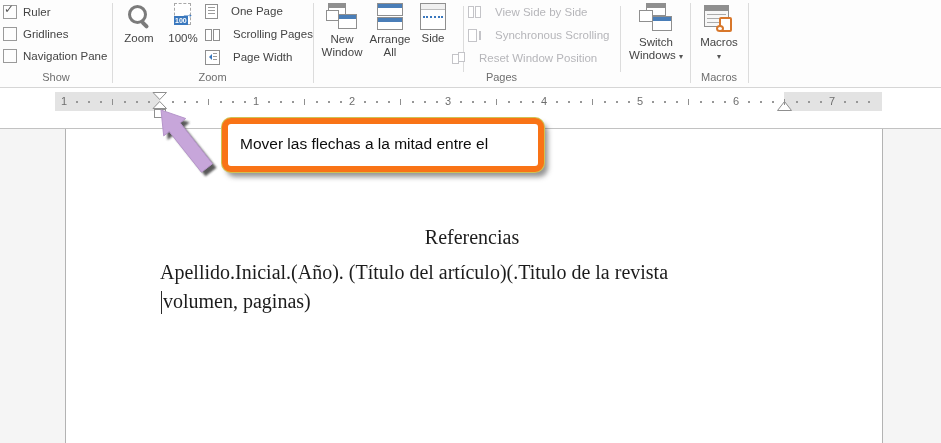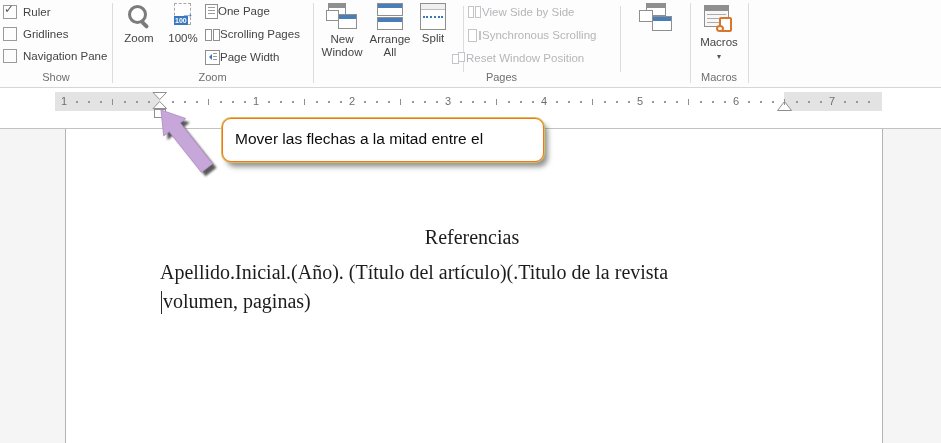--- a/index.html
+++ b/index.html
@@ -13,21 +13,21 @@
 
   .chk-row{position:absolute;left:3px;display:flex;align-items:center;gap:6px;height:15px;
            font-size:11.5px;color:#444;cursor:default;}
   .chk{width:12px;height:12px;border:1px solid #9a9a9a;background:#fdfdfd;position:relative;flex:none;}
   .chk .tick{position:absolute;left:0px;top:-4px;font-size:12px;color:#565656;}
 
   .bigbtn{position:absolute;top:0;height:70px;text-align:center;cursor:default;}
   .bigbtn .lbl{font-size:11.5px;line-height:13px;color:#444;margin-top:2px;}
   .caret{font-size:8px;color:#555;}
 
-  .smallbtn{position:absolute;display:flex;align-items:center;gap:0;height:16px;
+  .smallbtn{position:absolute;display:flex;align-items:center;gap:13px;height:16px;
             font-size:11.5px;color:#444;white-space:nowrap;cursor:default;}
   .smallbtn.disabled{color:#b6b6ba;}
 
   
   .icbox{position:relative;margin:3px auto 0;}
   .ic-zoom{width:26px;height:27px;}
   .ic-zoom::before{content:"";position:absolute;left:2px;top:2px;width:13px;height:13px;border:3px solid #7b7b7b;border-radius:50%;background:#fff;}
   .ic-zoom::after{content:"";position:absolute;left:17px;top:17px;width:9px;height:4px;background:#7b7b7b;border-radius:2px;transform:rotate(45deg);transform-origin:0 0;}
   .ic-100{width:26px;height:27px;}
   .ic-100 .pg{position:absolute;left:4px;top:0;width:15px;height:20px;border:1px dashed #a8a8a8;background:#fff;}
@@ -85,21 +85,21 @@
   .page{position:absolute;left:65px;top:0;width:816px;height:315px;background:#fff;
         border-left:1px solid #b3b3b3;border-right:1px solid #b3b3b3;box-sizing:content-box;}
   .doc-serif{font-family:"Liberation Serif","DejaVu Serif",serif;color:#1c1c1c;font-size:20px;}
   .doc-title{position:absolute;left:94px;top:97px;width:624px;text-align:center;}
   .doc-line1{position:absolute;left:94px;top:132px;width:660px;white-space:pre;}
   .doc-line2{position:absolute;left:97px;top:161px;width:400px;white-space:pre;}
   .text-caret{position:absolute;left:95px;top:162px;width:1px;height:23px;background:#2a2a2a;}
 
   
   .callout{position:absolute;left:222px;top:118px;width:322px;box-sizing:border-box;background:#fff;
-           border:1px solid #f97316;border-radius:9px;
+           border:6px solid #f97316;border-radius:9px;
            box-shadow:0 0 0 1px #cfc254, 4px 5px 5px rgba(45,45,45,.5);}
   .callout .txt{padding:8px 12px 10px;font-size:15.5px;line-height:24px;color:#0d0d0d;}
   .arrow-svg{position:absolute;left:145px;top:96px;}
 </style>
 </head>
 <body>
 
 <div id="app">
 
   <div class="ribbon">
@@ -163,21 +163,21 @@
       </div>
       <div class="bigbtn" style="left:366px;width:48px;">
         <div class="icbox ic-arrange">
           <span class="win blue" style="left:0;top:0;width:26px;height:13px;"></span>
           <span class="win blue" style="left:0;top:14px;width:26px;height:13px;"></span>
         </div>
         <div class="lbl">Arrange All</div>
       </div>
       <div class="bigbtn" style="left:415px;width:36px;">
         <div class="ic-split"></div>
-        <div class="lbl">Split</div>
+        <div class="lbl">Side</div>
       </div>
       <div class="vsep" style="left:463px;top:6px;height:66px;"></div>
 
       <div class="smallbtn disabled" style="left:468px;top:4px;">
         <span class="ic-dis ic-sbs">
             <i class="a"></i>
             <i class="b"></i>
           </span>
         <span>View Side by Side</span>
       </div>
@@ -196,20 +196,21 @@
         <span>Reset Window Position</span>
       </div>
       <div class="vsep" style="left:620px;top:6px;height:66px;"></div>
 
       <div class="bigbtn" style="left:624px;width:64px;">
         <div class="icbox ic-switch">
           <span class="win gray" style="left:7px;top:0;width:20px;height:13px;"></span>
           <span class="win" style="left:0;top:7px;width:14px;height:12px;"></span>
           <span class="win blue" style="left:13px;top:13px;width:20px;height:15px;"></span>
         </div>
+        <div class="lbl"><span>Switch Windows</span> <span class="caret">▾</span></div>
       </div>
       <div class="grp-label" style="left:313px;width:377px;">Pages</div>
     </div>
     <div class="vsep" style="left:690px;"></div>
 
     <div>
       <div class="bigbtn" style="left:694px;width:50px;">
         <div class="icbox ic-macros">
           <span class="tbl"></span>
             <span class="scroll"></span>

